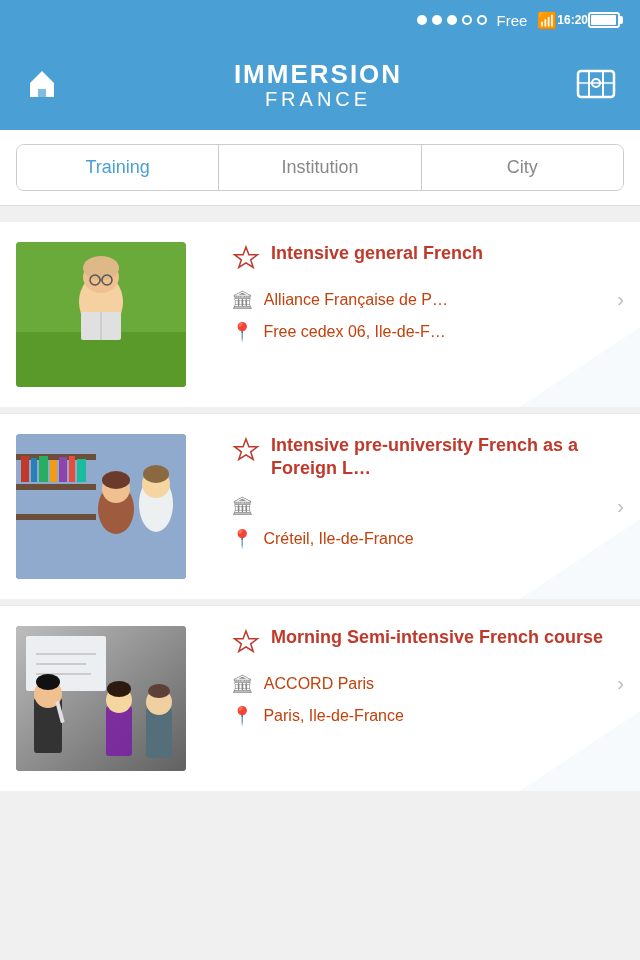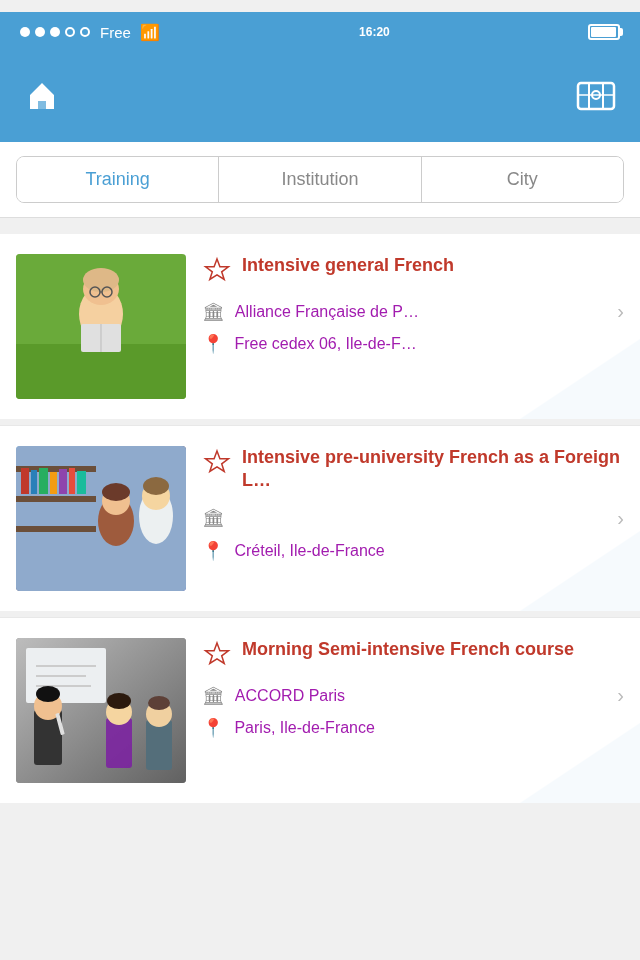--- a/index.html
+++ b/index.html
@@ -12,26 +12,25 @@
       background: #f0f0f0;
       overflow-x: hidden;
     }
 
     
     .status-bar {
       background: #4a9fd4;
       height: 40px;
       display: flex;
       align-items: center;
-      justify-content: space-between;
+      justify-content: flex-end;
       padding: 0 20px;
       color: white;
       font-size: 15px;
       font-weight: 500;
-      margin-top: 12px;
     }
     .status-bar .dots {
       display: flex; gap: 5px; align-items: center;
     }
     .dot { width: 10px; height: 10px; border-radius: 50%; background: white; }
     .dot.empty { background: transparent; border: 2px solid white; }
     .battery {
       width: 32px; height: 16px; border: 2px solid white; border-radius: 3px;
       position: relative; display: inline-flex; align-items: center;
     }
@@ -130,20 +129,21 @@
       position: relative;
       overflow: hidden;
     }
     .img1 { background: linear-gradient(135deg, #8bc34a 0%, #c8e6c9 40%, #dcedc8 60%, #aed581 100%); }
     .img2 { background: linear-gradient(135deg, #90caf9 0%, #5c85a4 30%, #7b5c7a 60%, #5c6bc0 100%); }
     .img3 { background: linear-gradient(135deg, #bdbdbd 0%, #757575 40%, #9e9e9e 70%, #616161 100%); }
 
     .card-info {
       flex: 1;
       min-width: 0;
+      margin-left: 29px;
     }
     .card-title-row {
       display: flex;
       align-items: flex-start;
       gap: 10px;
       margin-bottom: 14px;
     }
     .star-icon {
       flex-shrink: 0;
       margin-top: 2px;
@@ -161,21 +161,21 @@
       margin-bottom: 10px;
       font-size: 16px;
       color: #444;
     }
     .detail-text {
       flex: 1;
       white-space: nowrap;
       overflow: hidden;
       text-overflow: ellipsis;
       font-size: 16px;
-      color: #a21caf;
+      color: #c2410c;
     }
     .chevron {
       color: #bbb;
       font-size: 20px;
       margin-left: auto;
       flex-shrink: 0;
     }
 
     
     .card + .card {
@@ -218,20 +218,24 @@
 </div>
 
 <div class="header">
   <div style="cursor:pointer;">
     <svg width="36" height="36" viewBox="0 0 36 36" fill="white">
       <path d="M6 18 L18 6 L30 18 L30 32 L22 32 L22 24 L14 24 L14 32 L6 32 Z"></path>
       <rect x="14" y="24" width="8" height="8" fill="white" opacity="0.3"></rect>
     </svg>
   </div>
 
+  <div class="header-title">
+    <div class="line1">IMMERSION</div>
+    <div class="line2">FRANCE</div>
+  </div>
 
   <div style="cursor:pointer;">
     <svg width="40" height="36" viewBox="0 0 40 36" fill="white">
       <rect x="2" y="6" width="36" height="26" rx="3" ry="3" stroke="white" stroke-width="2.5" fill="none"></rect>
       <path d="M13 6 L13 32" stroke="white" stroke-width="2" fill="none"></path>
       <path d="M27 6 L27 32" stroke="white" stroke-width="2" fill="none"></path>
       <path d="M2 18 L38 18" stroke="white" stroke-width="1.5" fill="none"></path>
       <circle cx="20" cy="18" r="4" stroke="white" stroke-width="2" fill="none"></circle>
     </svg>
   </div>

